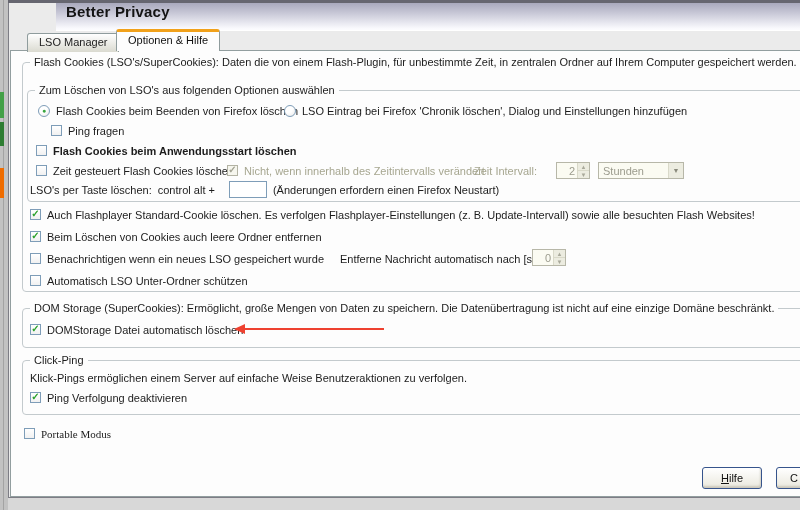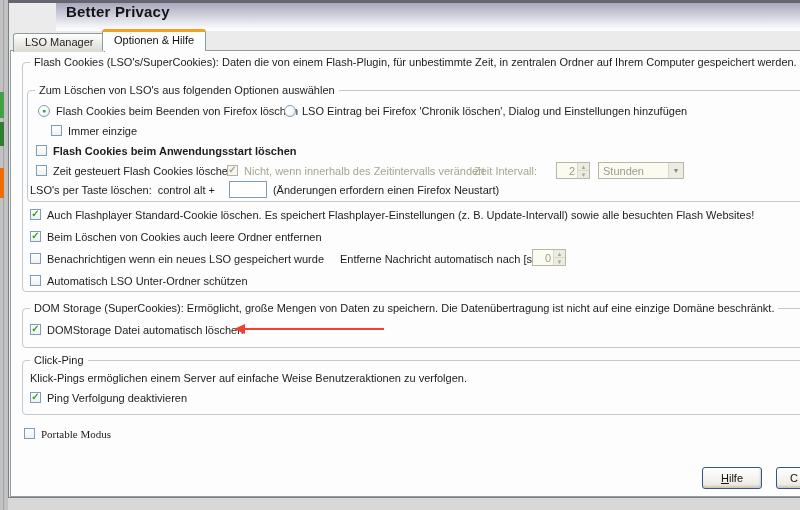--- a/index.html
+++ b/index.html
@@ -31,21 +31,21 @@
     background:linear-gradient(180deg,#a9a9bd 0%,#c6c6d5 35%,#e9e9f1 75%,#fbfbfe 96%);
     border-bottom:1px solid #ffffff;
     display:flex; align-items:flex-start;margin-left:48px;
   }
   .titlebar .title { font-size:15px; font-weight:bold; color:#141414; padding-left:10px; letter-spacing:0.2px; }
 
   
   .tab {
     position:absolute; font-size:11px; white-space:nowrap;
     border:1px solid #8f9c9d; border-bottom:none;
-    border-radius:3px 3px 0 0; padding:2px 11px 16px 11px;
+    border-radius:3px 3px 0 0; padding:2px 11px 16px 11px;margin-left:14px;
   }
   .tab-inactive {
     left:13px; top:33px; height:17px; z-index:2;
     background:linear-gradient(#ffffff,#dadad0); color:#222;
   }
   .tab-active {
     left:102px; top:29px; height:22px; z-index:6;
     background:#fdfdfd; border-top:3px solid #f1a11a; color:#111;
   }
 
@@ -156,21 +156,21 @@
   <span class="rb">
       <span class="dt"></span>
     </span>
   <span class="lbl">LSO Eintrag bei Firefox 'Chronik löschen', Dialog und Einstellungen hinzufügen</span>
 </div>
 
 <div class="row" style="left:51px; top:123px;">
   <span class="cb">
       <span class="mk"></span>
     </span>
-  <span class="lbl">Immer einzige</span>
+  <span class="lbl">Ping fragen</span>
 </div>
 
 <div class="row" style="left:36px; top:143px;font-weight:bold;">
   <span class="cb">
       <span class="mk"></span>
     </span>
   <span class="lbl">Flash Cookies beim Anwendungsstart löschen</span>
 </div>
 
 <div class="row" style="left:36px; top:163px;">
@@ -204,21 +204,21 @@
   <span>LSO's per Taste löschen:</span>
   <span class="lbl">control alt +</span>
   <span class="txt"></span>
   <span class="lbl">(Änderungen erfordern einen Firefox Neustart)</span>
 </div>
 
 <div class="row" style="left:30px; top:207px;">
   <span class="cb">
       <span class="mk">✓</span>
     </span>
-  <span class="lbl">Auch Flashplayer Standard-Cookie löschen. Es speichert Flashplayer-Einstellungen (z. B. Update-Intervall) sowie alle besuchten Flash Websites!</span>
+  <span class="lbl">Auch Flashplayer Standard-Cookie löschen. Es verfolgen Flashplayer-Einstellungen (z. B. Update-Intervall) sowie alle besuchten Flash Websites!</span>
 </div>
 
 <div class="row" style="left:30px; top:229px;">
   <span class="cb">
       <span class="mk">✓</span>
     </span>
   <span class="lbl">Beim Löschen von Cookies auch leere Ordner entfernen</span>
 </div>
 
 <div class="row" style="left:30px; top:251px;">

